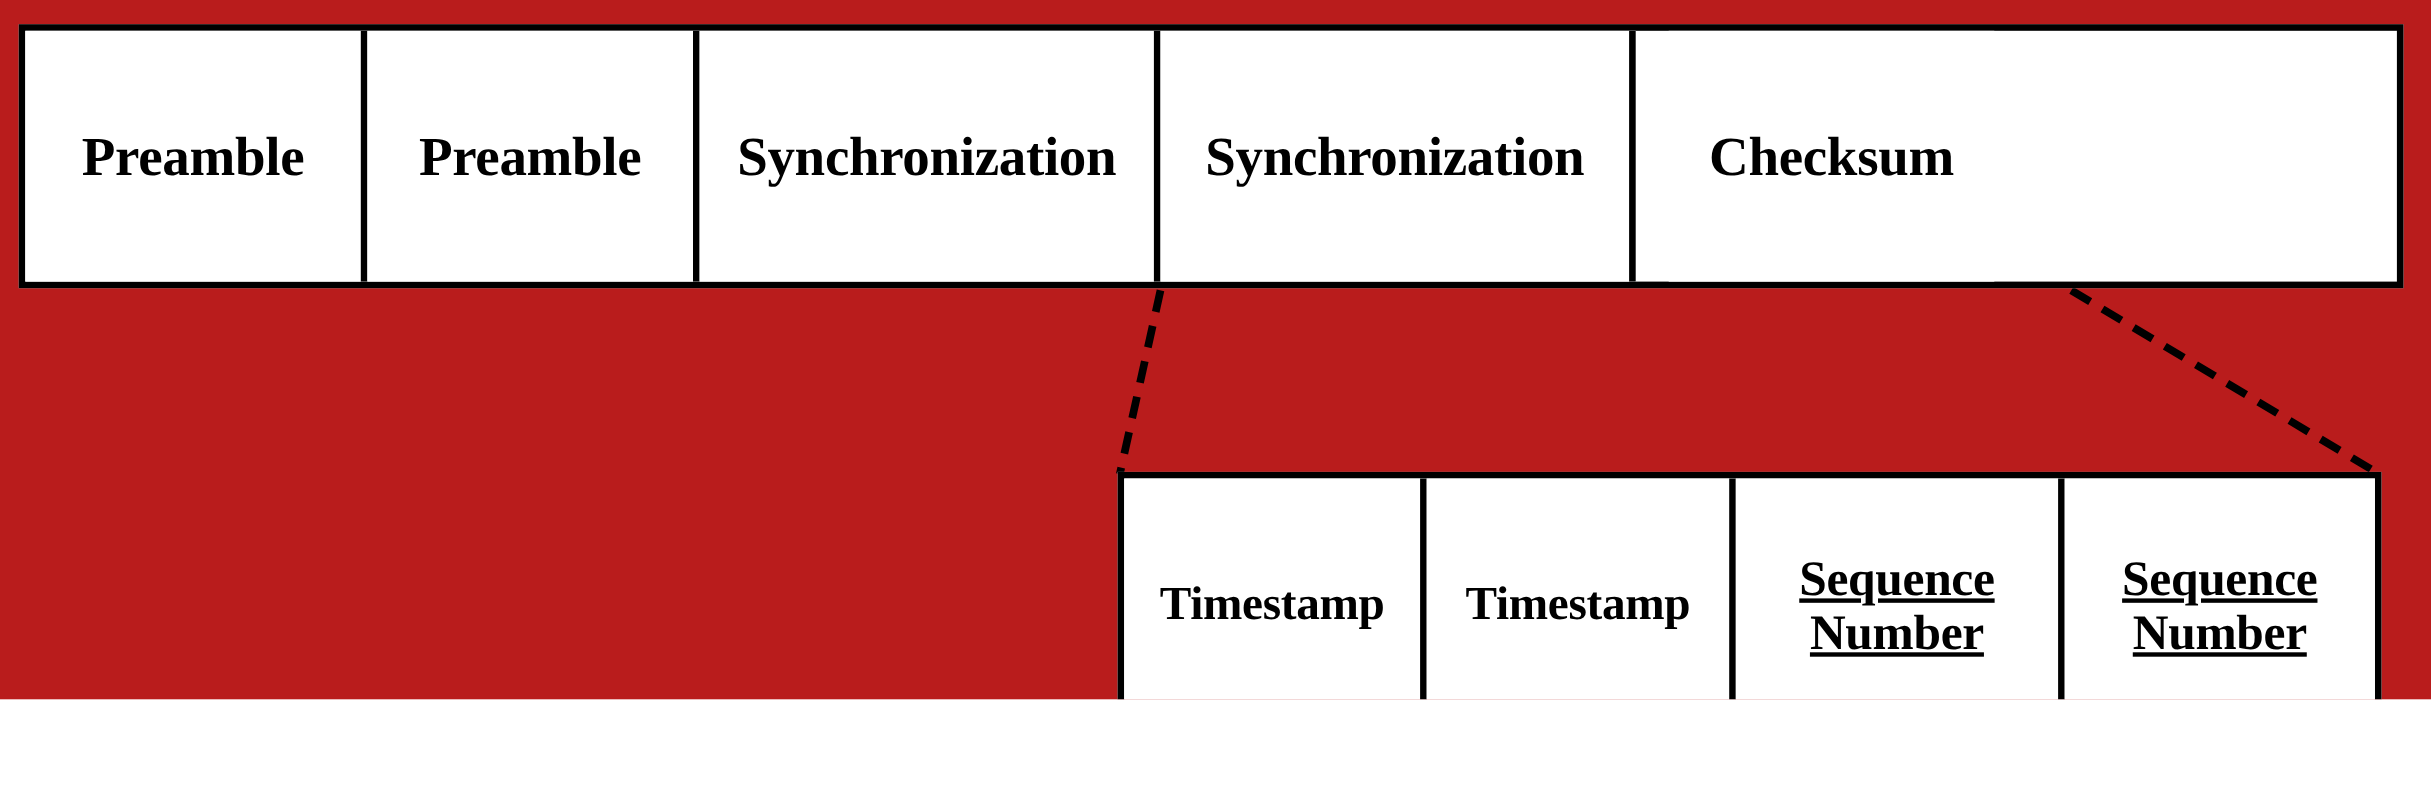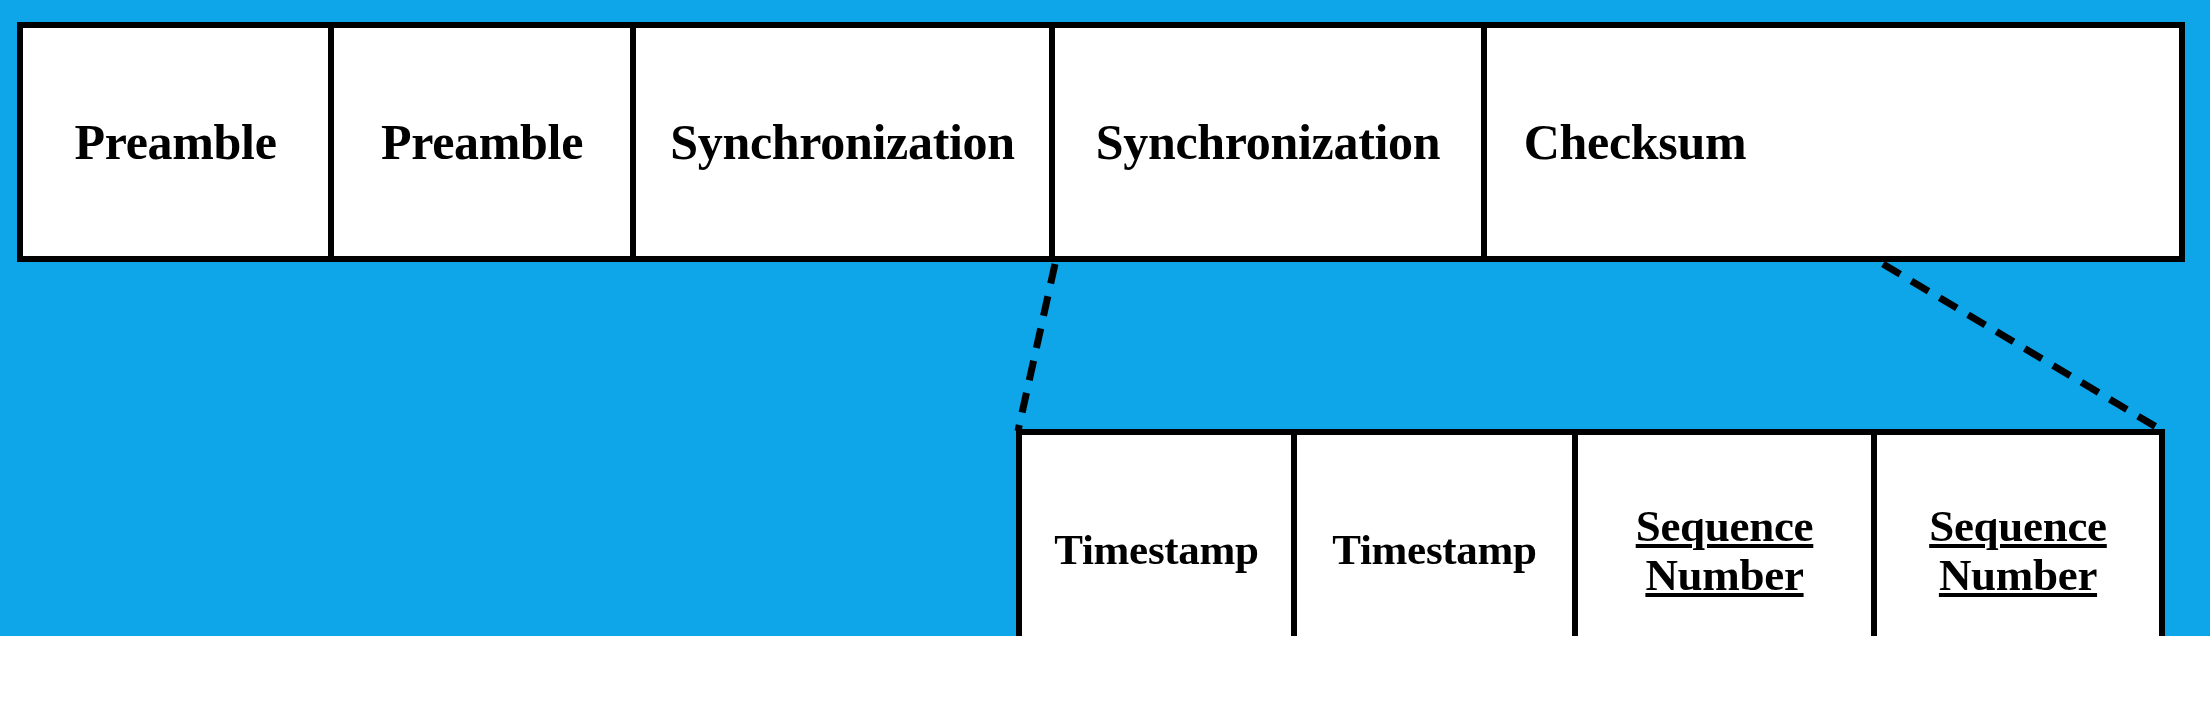--- a/index.html
+++ b/index.html
@@ -7,21 +7,21 @@
     padding: 0;
     background: #ffffff;
   }
   body {
     font-family: "Liberation Serif", "DejaVu Serif", serif;
   }
   #canvas {
     position: relative;
     width: 2210px;
     height: 636px;
-    background: #0ea5e9;
+    background: #b91c1c;
     overflow: hidden;
   }
 
   
   #connectors {
     position: absolute;
     left: 0;
     top: 0;
     width: 2210px;
     height: 715px;
@@ -81,21 +81,21 @@
     font-size: 45px;
     text-decoration: underline;
   }
 
   
   #frame-top .c0 { width: 311px; }
   #frame-top .c1 { width: 302px; }
   #frame-top .c2 { width: 419px; }
   #frame-top .c3 { width: 432px; }
   #frame-top .c4 { width: 396px; }
-  #frame-top .c5 { width: 296px; }
+  #frame-top .c5 { width: 296px; margin-left: 30px; }
 
   
   #frame-bottom .c0 { width: 275px; }
   #frame-bottom .c1 { width: 281px; }
   #frame-bottom .c2 { width: 299px; }
   #frame-bottom .c3 { width: 282px; }
 
   .cell-label { display: block; }
 </style>
 </head>

